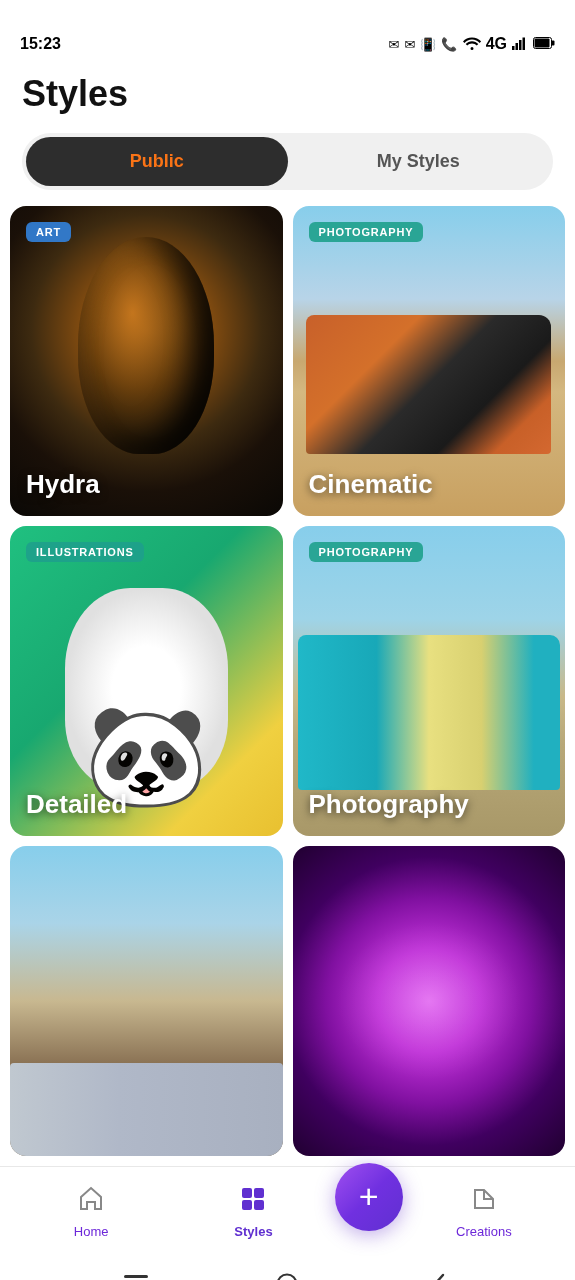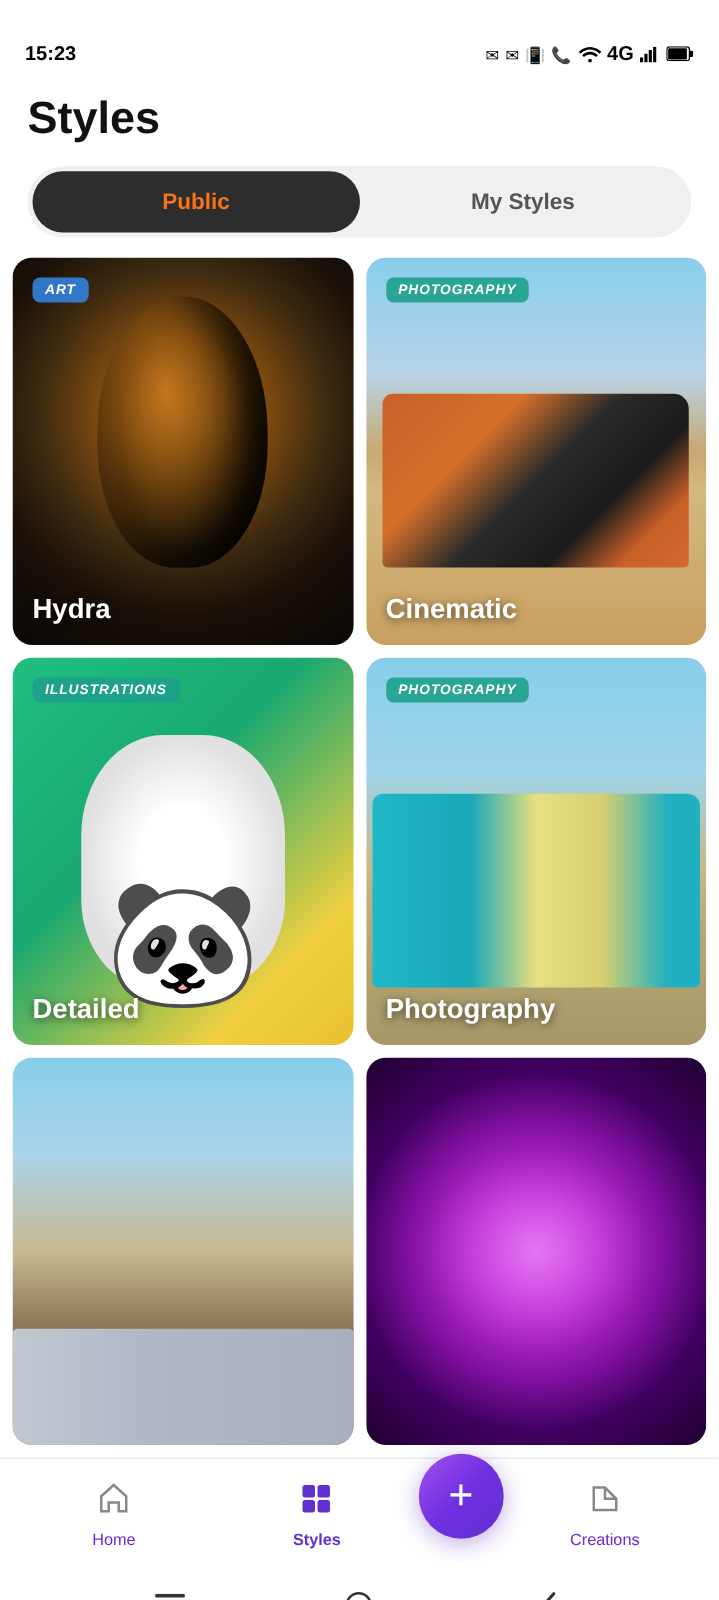--- a/index.html
+++ b/index.html
@@ -196,32 +196,31 @@
       top: 16px;
       left: 16px;
       background: rgba(30,160,140,0.9);
       color: #fff;
       font-size: 11px;
       font-weight: 700;
       letter-spacing: 0.8px;
       padding: 4px 10px;
       border-radius: 6px;
       text-transform: uppercase;
-      font-style: italic;
     }
     .badge-art {
       background: rgba(50,130,220,0.9);
     }
 
     .item-title {
       position: absolute;
       bottom: 16px;
       left: 16px;
       color: #fff;
-      font-size: 22px;
+      font-size: 26px;
       font-weight: 700;
       text-shadow: 0 2px 8px rgba(0,0,0,0.6);
     }
 
     
     .bottom-nav {
       height: 90px;
       background: #fff;
       border-top: 1px solid #e8e8e8;
       display: flex;

